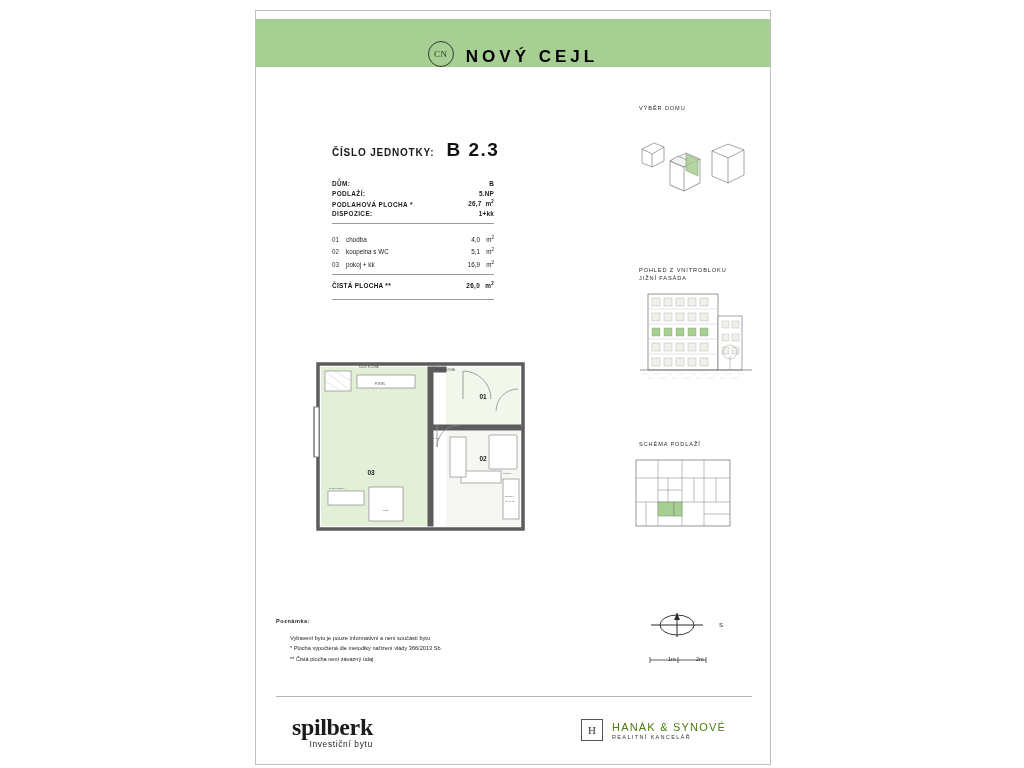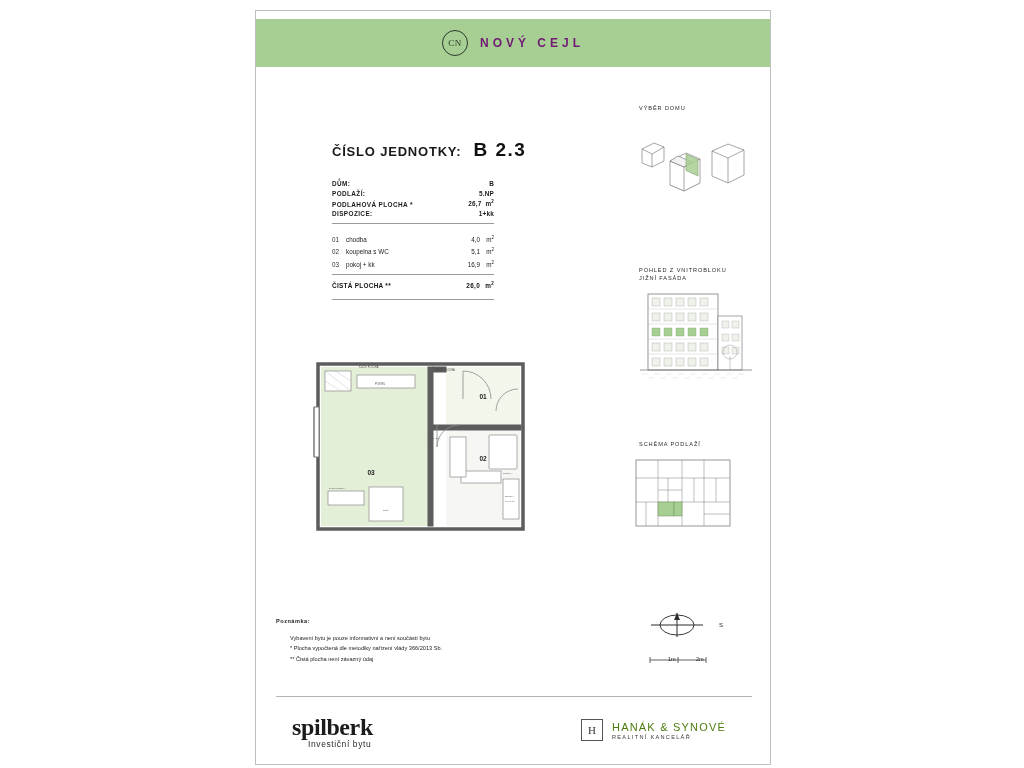--- a/index.html
+++ b/index.html
@@ -22,48 +22,48 @@
     overflow: hidden;
   }
   
   .header-band {
     position: absolute;
     left: 0; top: 8px;
     width: 100%;
     height: 48px;
     background: #a8cf93;
     display: flex;
-    align-items: center;
+    align-items: flex-end;
     justify-content: center;
     gap: 12px;
   }
   .logo-circle {
     width: 24px; height: 24px;
     border: 1.2px solid #2c3a2a;
     border-radius: 50%;
     display: flex; align-items: center; justify-content: center;
     font-size: 9px; letter-spacing: .5px;
     color: #2c3a2a;
     font-family: "Liberation Serif", serif;
   }
   .brand-title {
-    font-size: 12px;
+    font-size: 17px;
     letter-spacing: 4px;
-    color: #701a75;
+    color: #000000;
     font-weight: bold;
     font-family: "Liberation Sans", sans-serif;
   }
   
   .unit-row {
     position: absolute;
     left: 76px; top: 128px;
     display: flex; align-items: baseline; gap: 12px;
   }
   .unit-label {
-    font-size: 13px;
+    font-size: 10px;
     letter-spacing: .8px;
     font-weight: bold;
     color: #1a1a1a;
     text-transform: uppercase;
   }
   .unit-value {
     font-size: 19px;
     font-weight: bold;
     letter-spacing: 1.5px;
     color: #111;
@@ -171,21 +171,21 @@
   }
   .scalebar { position: absolute; left: 390px; top: 645px; width: 80px; height: 22px; }
 
   
   .footer-rule {
     position: absolute; left: 20px; top: 685px; width: 476px;
     border-top: 0.8px solid #b5b5b5;
   }
   .spilberk {
     position: absolute; left: 36px; top: 703px;
-    text-align: left;
+    text-align: right;
   }
   .spilberk .nm {
     font-family: "Liberation Serif", serif;
     font-size: 24px; font-weight: bold; color: #1b1b1b;
     letter-spacing: -0.4px;
   }
   .spilberk .sub {
     font-size: 8.5px; color: #2a2a2a; letter-spacing: .6px;
     margin-top: -2px; padding-left: 16px;
   }

